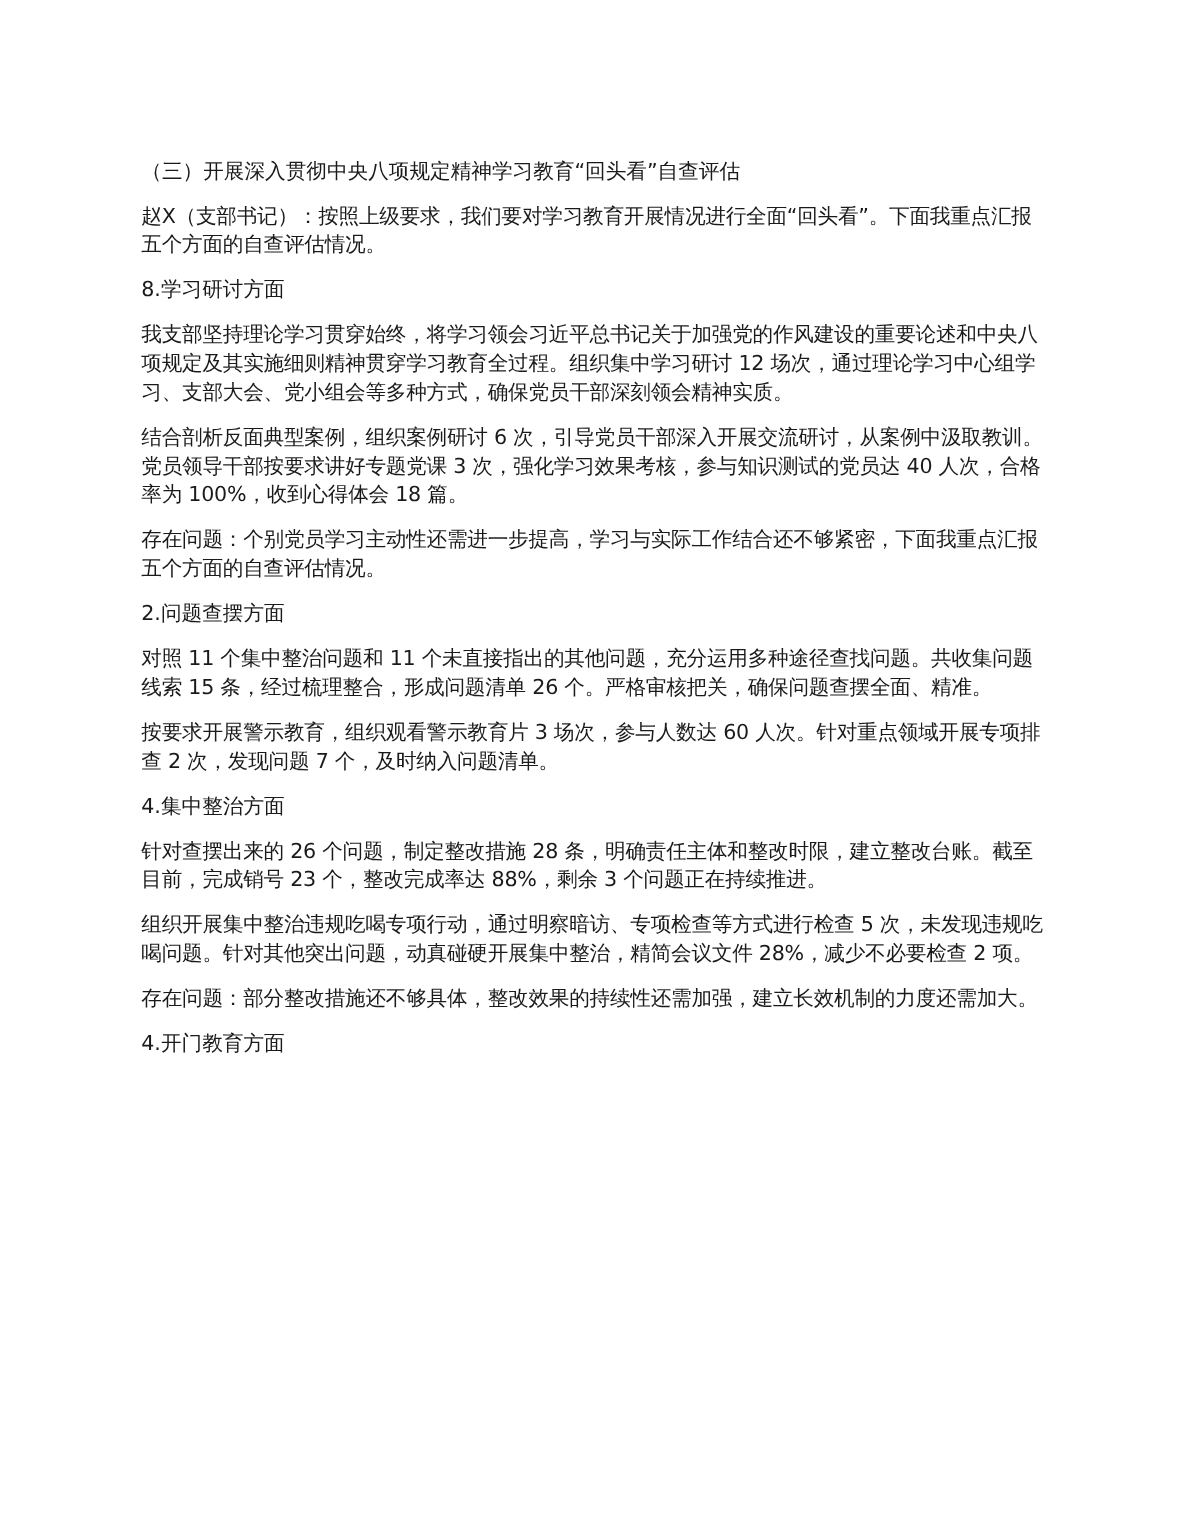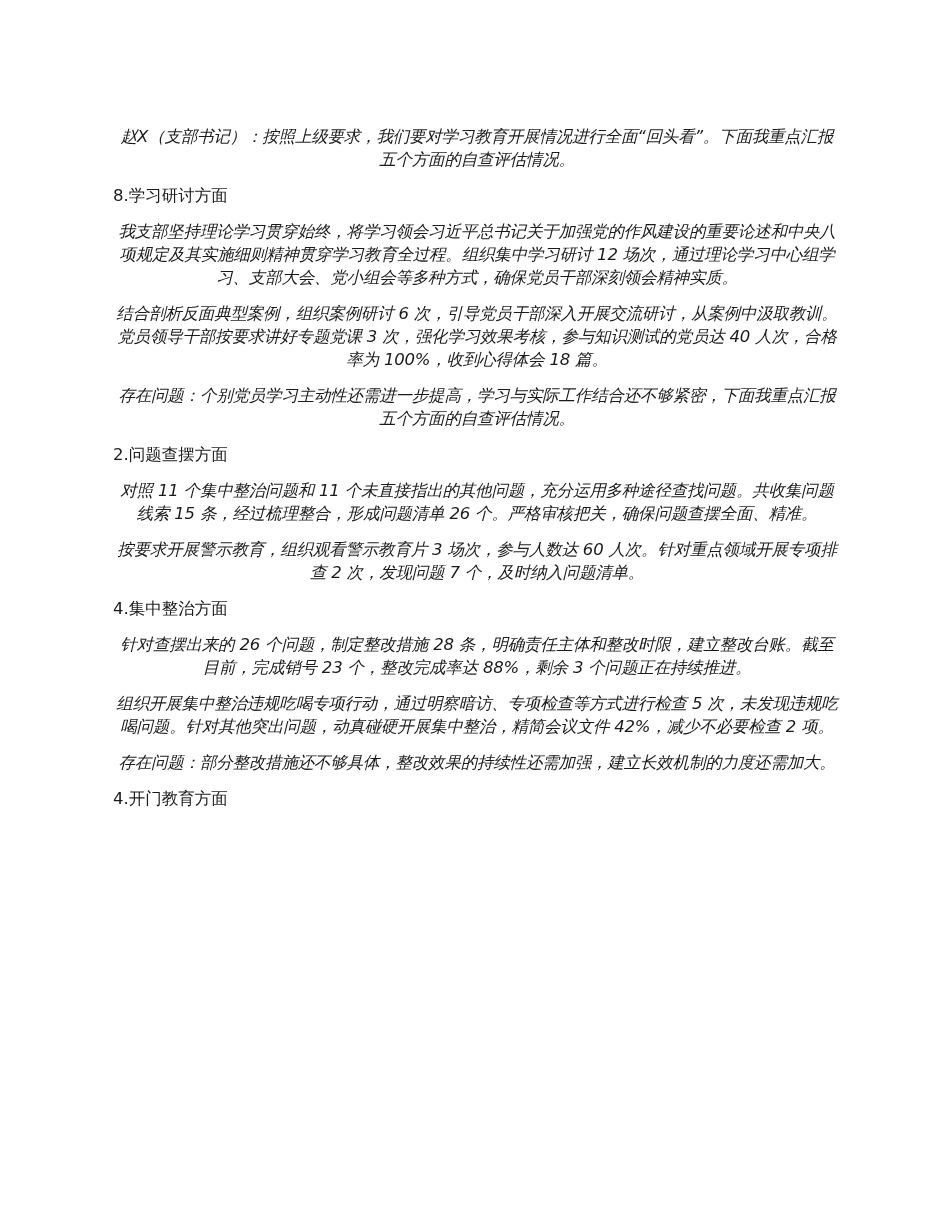--- a/index.html
+++ b/index.html
@@ -19,44 +19,44 @@
       position: absolute;
       left: 113px;
       top: 125px;
       width: 728px;
     }
     .para {
       margin: 0 0 13px 0;
       font-size: 16.5px;
       line-height: 23px;
       letter-spacing: -0.2px;
-      text-align: center;
+      text-align: left;
       word-break: break-all;
-      font-style: italic;
     }
     .heading {
       margin: 0 0 13px 0;
       font-size: 16.5px;
       line-height: 23px;
     }
   </style>
 </head>
 <body>
 
 <div class="page">
+  <p class="heading">（三）开展深入贯彻中央八项规定精神学习教育“回头看”自查评估</p>
   <p class="para">赵X（支部书记）：按照上级要求，我们要对学习教育开展情况进行全面“回头看”。下面我重点汇报五个方面的自查评估情况。</p>
 
   <p class="heading">8.学习研讨方面</p>
   <p class="para">我支部坚持理论学习贯穿始终，将学习领会习近平总书记关于加强党的作风建设的重要论述和中央八项规定及其实施细则精神贯穿学习教育全过程。组织集中学习研讨 12 场次，通过理论学习中心组学习、支部大会、党小组会等多种方式，确保党员干部深刻领会精神实质。</p>
   <p class="para">结合剖析反面典型案例，组织案例研讨 6 次，引导党员干部深入开展交流研讨，从案例中汲取教训。党员领导干部按要求讲好专题党课 3 次，强化学习效果考核，参与知识测试的党员达 40 人次，合格率为 100%，收到心得体会 18 篇。</p>
   <p class="para">存在问题：个别党员学习主动性还需进一步提高，学习与实际工作结合还不够紧密，下面我重点汇报五个方面的自查评估情况。</p>
 
   <p class="heading">2.问题查摆方面</p>
   <p class="para">对照 11 个集中整治问题和 11 个未直接指出的其他问题，充分运用多种途径查找问题。共收集问题线索 15 条，经过梳理整合，形成问题清单 26 个。严格审核把关，确保问题查摆全面、精准。</p>
   <p class="para">按要求开展警示教育，组织观看警示教育片 3 场次，参与人数达 60 人次。针对重点领域开展专项排查 2 次，发现问题 7 个，及时纳入问题清单。</p>
 
   <p class="heading">4.集中整治方面</p>
   <p class="para">针对查摆出来的 26 个问题，制定整改措施 28 条，明确责任主体和整改时限，建立整改台账。截至目前，完成销号 23 个，整改完成率达 88%，剩余 3 个问题正在持续推进。</p>
-  <p class="para">组织开展集中整治违规吃喝专项行动，通过明察暗访、专项检查等方式进行检查 5 次，未发现违规吃喝问题。针对其他突出问题，动真碰硬开展集中整治，精简会议文件 42%，减少不必要检查 2 项。</p>
+  <p class="para">组织开展集中整治违规吃喝专项行动，通过明察暗访、专项检查等方式进行检查 5 次，未发现违规吃喝问题。针对其他突出问题，动真碰硬开展集中整治，精简会议文件 28%，减少不必要检查 2 项。</p>
   <p class="para">存在问题：部分整改措施还不够具体，整改效果的持续性还需加强，建立长效机制的力度还需加大。</p>
 
   <p class="heading">4.开门教育方面</p>
 </div>
 
 </body></html>

